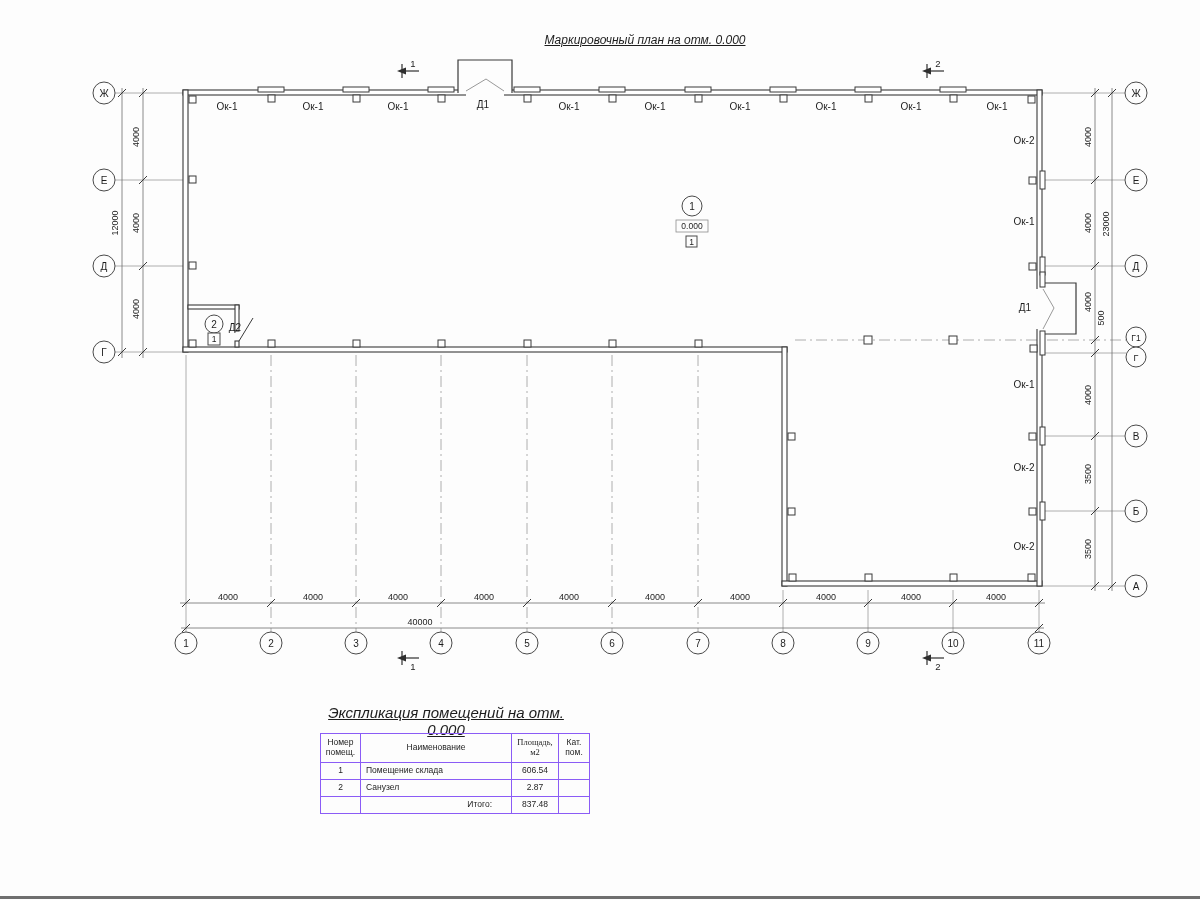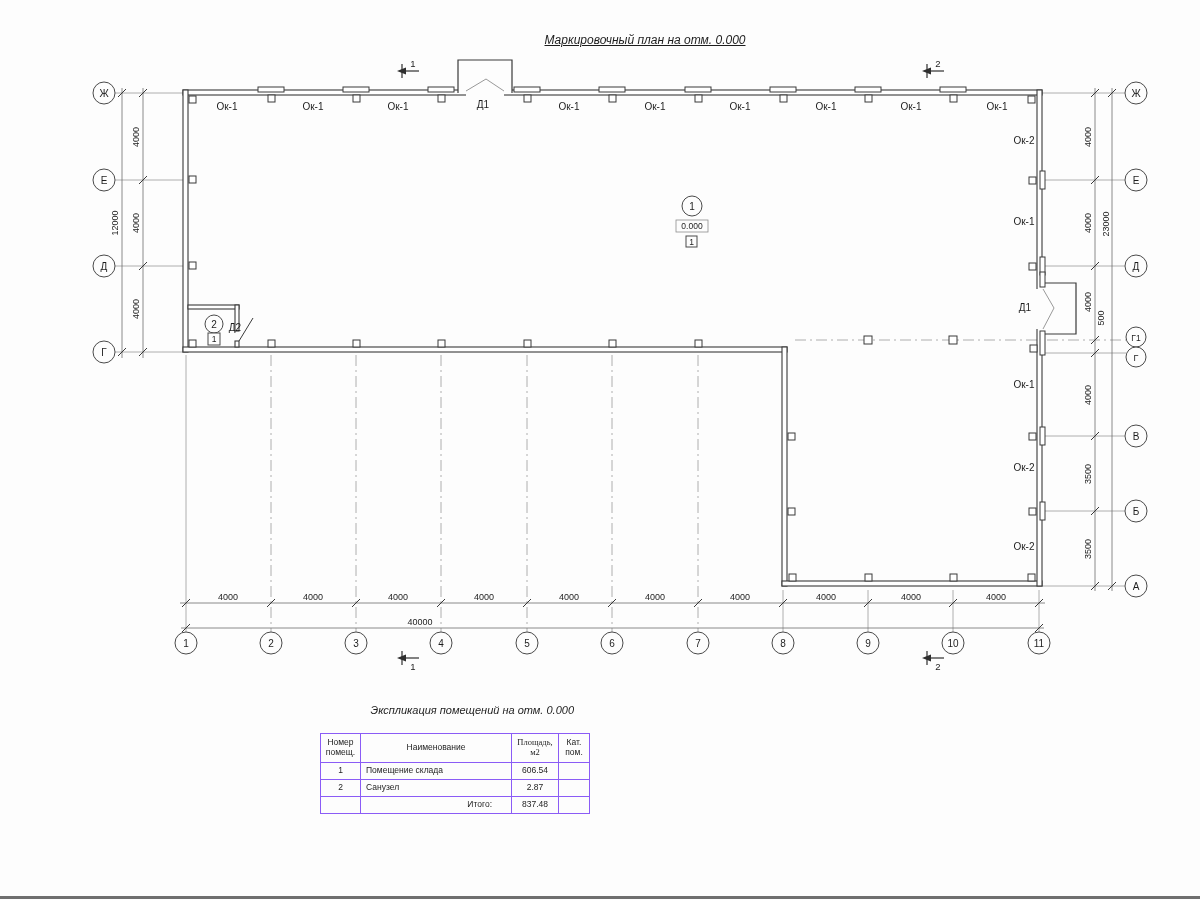--- a/index.html
+++ b/index.html
@@ -1,21 +1,21 @@
 <!DOCTYPE html>
 <html><head>
 <meta charset="utf-8">
 <style>
   html,body{margin:0;padding:0;background:#fff;}
   .sheet{position:relative;width:1200px;height:900px;background:#fdfdfd;overflow:hidden;
          font-family:"Liberation Sans",sans-serif;}
   .main-title{position:absolute;left:445px;top:33px;width:400px;text-align:center;
               font-style:italic;font-size:12px;color:#1d1d1d;text-decoration:underline;}
-  .table-title{position:absolute;left:318px;top:704px;width:256px;text-align:right;
-               font-style:italic;font-size:11px;color:#1d1d1d;}
+  .table-title{position:absolute;left:318px;top:704px;width:256px;text-align:center;
+               font-style:italic;font-size:15px;color:#1d1d1d;text-decoration:underline;}
   svg text{font-family:"Liberation Sans",sans-serif;fill:#1d1d1d;}
   .spec-table{position:absolute;left:320px;top:733px;border-collapse:collapse;table-layout:fixed;}
   .spec-table td,.spec-table th{border:1px solid #8b5cf6;font-size:8.5px;font-weight:normal;
       color:#1d1d1d;padding:1px 3px;text-align:center;vertical-align:middle;line-height:1.15;}
   .spec-table .c-num{width:33px;}
   .spec-table .c-name{width:144px;margin-left:36px;}
   .spec-table .c-area{width:40px;font-family:Liberation Serif, serif;}
   .spec-table .c-cat{width:24px;}
   .spec-table .name-cell{text-align:left;padding-left:5px;border-radius:6px;}
   .spec-table .total-cell{text-align:right;padding-right:19px;}

